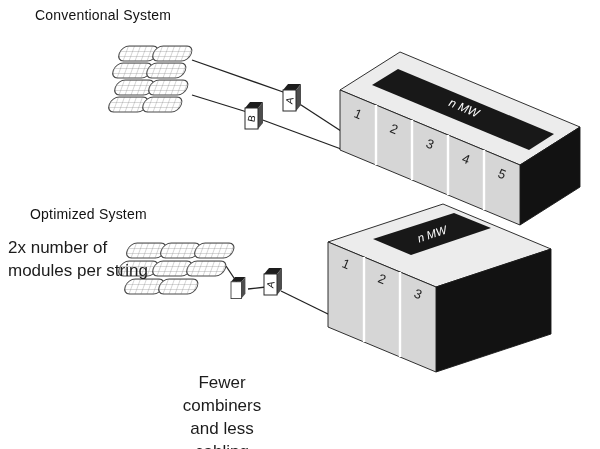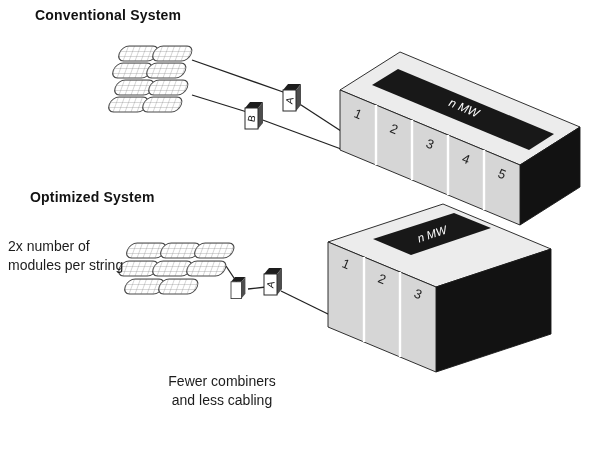--- a/index.html
+++ b/index.html
@@ -1,21 +1,21 @@
 <!DOCTYPE html>
 <html><head>
 <meta charset="utf-8">
 <style>
   html,body{margin:0;padding:0;background:#ffffff;}
   .stage{position:relative;width:600px;height:449px;background:#ffffff;overflow:hidden;
          font-family:"Liberation Sans","DejaVu Sans",sans-serif;}
   .stage svg{position:absolute;left:0;top:0;}
   .label{position:absolute;color:#1c1c1c;white-space:pre-line;}
-  .title{font-size:14px;font-weight:700;color:#121212;letter-spacing:.2px;}
-  .note{font-size:14px;line-height:1.35;}
+  .title{font-size:14px;font-weight:400;color:#121212;letter-spacing:.2px;}
+  .note{font-size:17px;line-height:1.35;}
   .center{text-align:center;margin-top:24px;}
 </style>
 </head>
 <body>
 
 <div class="stage">
 
   <svg width="600" height="449" viewBox="0 0 600 449">
     <defs>
       <pattern id="cells" width="6" height="5" patternUnits="userSpaceOnUse">
@@ -120,21 +120,21 @@
       <g font-size="13" fill="#1f1f1f" text-anchor="middle">
         <text x="346" y="264" transform="rotate(22 346 264)" dominant-baseline="central">1</text>
         <text x="382" y="279" transform="rotate(22 382 279)" dominant-baseline="central">2</text>
         <text x="418" y="294" transform="rotate(22 418 294)" dominant-baseline="central">3</text>
       </g>
     </g>
   </svg>
 
   <div class="label title" style="left:35px;top:7px">Conventional System</div>
 
-  <div class="label title" style="left:30px;top:189px">Optimized System</div>
+  <div class="label title" style="left:30px;top:206px">Optimized System</div>
 
   <div class="label note" style="left:8px;top:237px">2x number of
 modules per string</div>
 
 
   <div class="label note center" style="left:166px;top:348px;width:112px">Fewer combiners
 and less cabling</div>
 
 </div>
 

